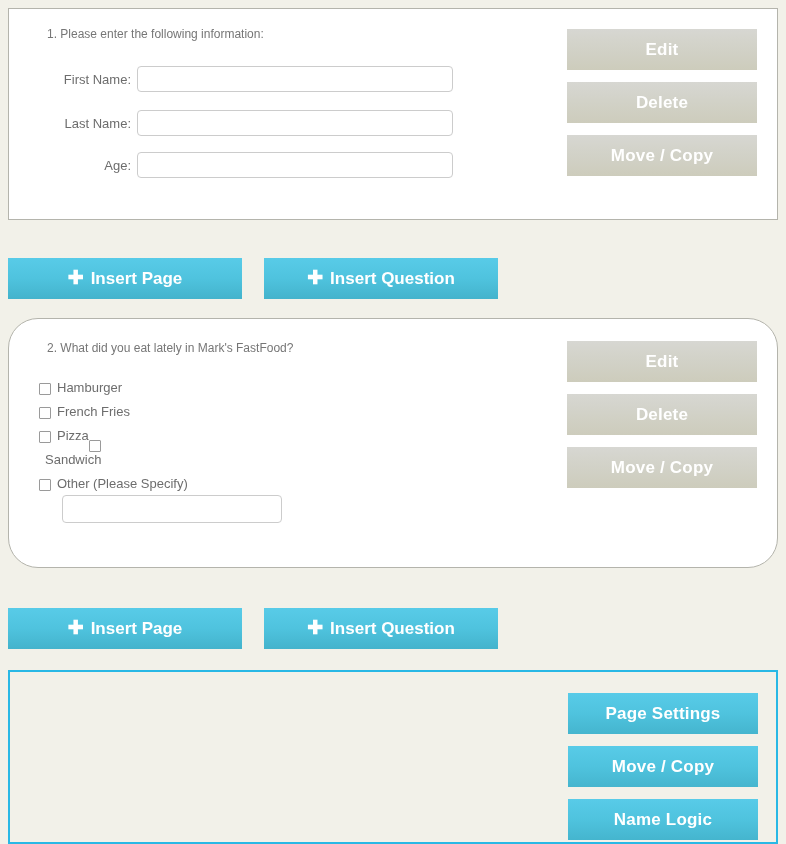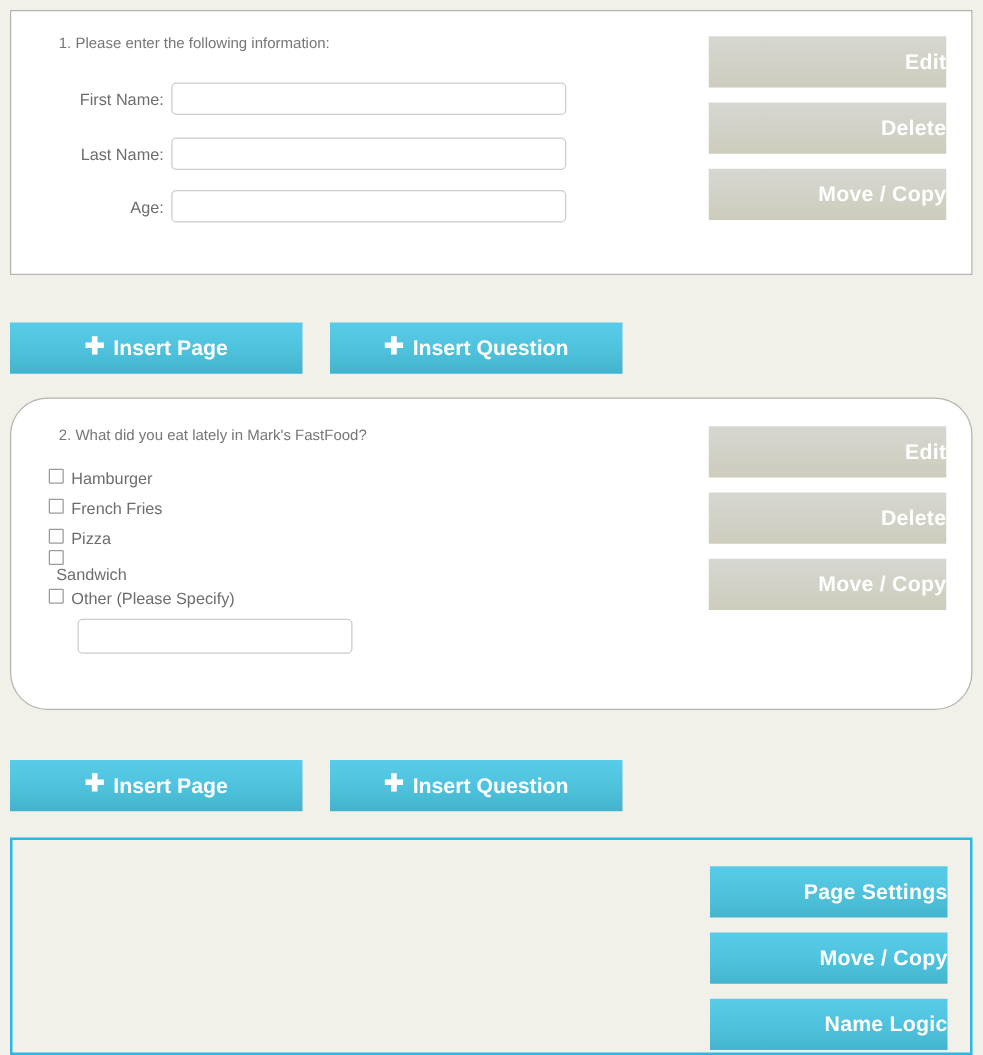--- a/index.html
+++ b/index.html
@@ -81,21 +81,21 @@
     padding: 0 6px;
     outline: none;
   }
 
   
   .cb-row {
     position: absolute;
     left: 30px;
     height: 20px;
     display: flex;
-    align-items: flex-start;
+    align-items: flex-end;
   }
   .cb-box {
     width: 12px;
     height: 12px;
     box-sizing: border-box;
     border: 1px solid #9a9a9a;
     background: #fff;
     border-radius: 1px;
     flex: 0 0 auto;
   }
@@ -126,21 +126,21 @@
     left: 558px;
     width: 190px;
     height: 41px;
     border: 0;
     color: #ffffff;
     font-family: "Liberation Sans", sans-serif;
     font-size: 17px;
     font-weight: bold;
     letter-spacing: 0.2px;
     cursor: pointer;
-    text-align: right;
+    text-align: center;
     line-height: 41px;
     padding: 0;
   }
   .btn-gray {
     background: linear-gradient(to bottom, #d7d7d2 0%, #d2d2c8 45%, #cdccbc 100%);
   }
   .btn-blue {
     background: linear-gradient(to bottom, #58cbe8 0%, #4fc3de 50%, #45b5ce 100%);
   }
 

